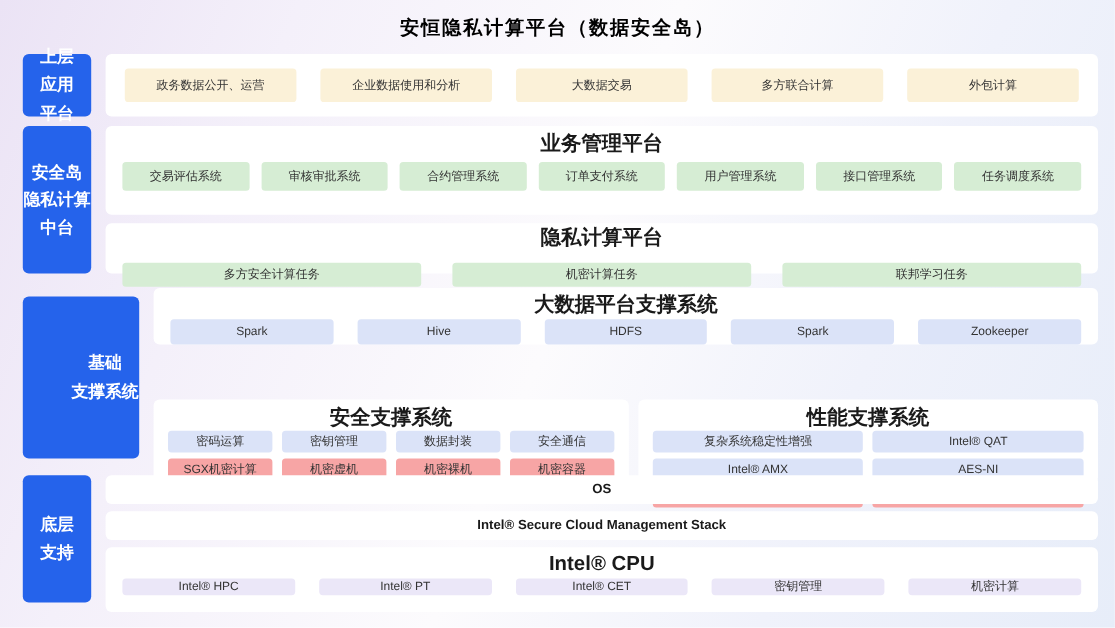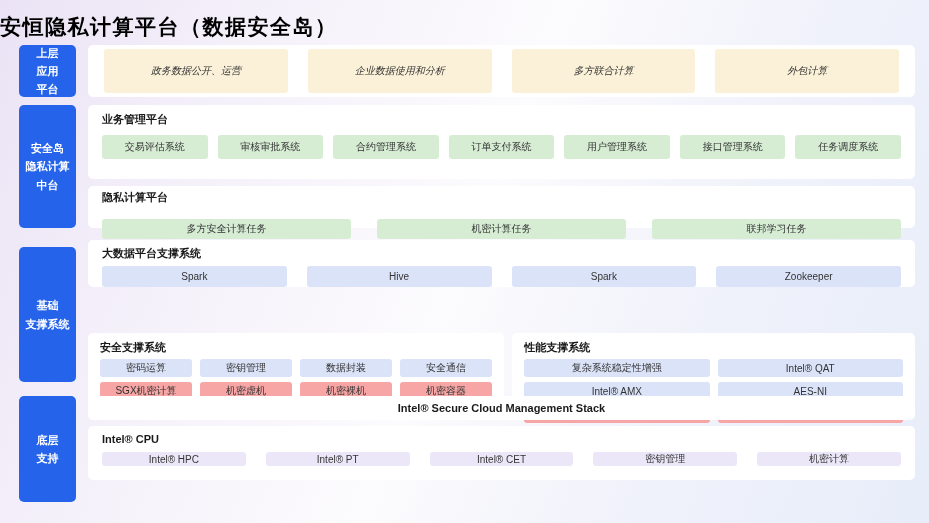--- a/index.html
+++ b/index.html
@@ -2,49 +2,49 @@
 <html style="--sidebar-blue: #2563EB; --tan: #FBF1D8; --green: #D6EDD4; --lightblue: #DBE3F8; --pink: #F7A5A5; --purple: #EBE7F8; --panel-white: #FFFFFF;"><head>
 <meta charset="utf-8">
 <style>
   html,body{margin:0;padding:0;}
   body{
     width:929px;height:523px;position:relative;overflow:hidden;
     font-family:"Liberation Sans","DejaVu Sans",sans-serif;
     background:linear-gradient(112deg,#ebe3f5 0%,#f4f0fa 22%,#fcfbfd 50%,#f0f2fb 74%,#e7edf9 100%);
   }
   .title{
-    text-align:left;font-size:21px;font-weight:bold;color:#000;
+    text-align:center;font-size:16px;font-weight:bold;color:#000;
     padding-top:13px;letter-spacing:1.5px;
   }
   .layout{position:absolute;top:45px;left:19px;right:14px;display:flex;flex-direction:column;}
   .band{display:flex;gap:12px;}
   .gap8{height:8px;}.gap12{height:12px;}.gap6{height:6px;}
   .side{
     width:57px;flex:0 0 57px;background:var(--sidebar-blue,#2563EB);border-radius:5px;
-    color:#fff;font-weight:bold;font-size:11px;line-height:1.65;text-align:center;
+    color:#fff;font-weight:bold;font-size:14px;line-height:1.65;text-align:center;
     display:flex;flex-direction:column;align-items:center;justify-content:center;
   }
-  .band3 .side{margin:7px 0 8px 0;}
+  .band3 .side{margin:7px 0 8px 0;padding-left:40px;}
   .band4 .side{margin:0 0 8px 0;justify-content:center;}
   .content{flex:1;display:flex;flex-direction:column;min-width:0;}
   .panel{background:#ffffff;border-radius:5px;box-sizing:border-box;}
-  .panel-title{text-align:left;font-weight:bold;font-size:11px;color:#1a1a1a;line-height:13px;}
+  .panel-title{text-align:center;font-weight:bold;font-size:17px;color:#1a1a1a;line-height:13px;}
   .box{
     display:flex;align-items:center;justify-content:center;
     font-size:10px;color:#333;border-radius:3px;box-sizing:border-box;
     white-space:nowrap;overflow:hidden;flex:1;
   }
   .tan   .box{background:var(--tan,#FBF1D8);}
   .green .box{background:var(--green,#D6EDD4);}
   .blue  .box{background:var(--lightblue,#DBE3F8);}
   .pink  .box{background:var(--pink,#F7A5A5);}
   .purple.box-row .box{background:var(--purple,#EBE7F8);}
   
   .panel-app{height:52px;display:flex;align-items:center;padding:0 16px;gap:20px;}
-  .panel-app .box{height:44px;font-style:italic;}
+  .panel-app .box{height:28px;}
   
   .panel-biz{height:74px;padding:8px 14px 0 14px;}
   .panel-biz .box-row{gap:10px;margin-top:9px;}
   .panel-biz .box{height:24px;}
   .panel-priv{height:42px;padding:5px 14px 0 14px;}
   .panel-priv .box-row{gap:26px;margin-top:5px;}
   .panel-priv .box{height:20px;margin-top:10px;}
   
   .panel-bigdata{height:50px;padding:7px 14px 0 14px;}
   .panel-bigdata .box-row{gap:20px;margin-top:6px;}
@@ -71,20 +71,21 @@
   <div class="band" style="height:52px">
     <div class="side">
         <div class="side-line">上层</div>
         <div class="side-line">应用</div>
         <div class="side-line">平台</div>
       </div>
     <div class="content">
       <div class="panel panel-app tan">
           <div class="box">政务数据公开、运营</div>
           <div class="box">企业数据使用和分析</div>
+          <div class="box">大数据交易</div>
           <div class="box">多方联合计算</div>
           <div class="box">外包计算</div>
         </div>
     </div>
   </div>
 
   <div class="gap8"></div>
 
   <div class="band" style="height:123px">
     <div class="side">
@@ -122,20 +123,21 @@
     <div class="side">
         <div class="side-line">基础</div>
         <div class="side-line">支撑系统</div>
       </div>
     <div class="content" style="gap:22px">
       <div class="panel panel-bigdata blue">
         <div class="panel-title">大数据平台支撑系统</div>
         <div class="box-row">
             <div class="box">Spark</div>
             <div class="box">Hive</div>
+            <div class="box">HDFS</div>
             <div class="box">Spark</div>
             <div class="box">Zookeeper</div>
           </div>
       </div>
       <div class="duo">
         <div class="panel panel-support" style="flex:1.035">
           <div class="panel-title">安全支撑系统</div>
           <div class="box-row blue">
               <div class="box">密码运算</div>
               <div class="box">密钥管理</div>
@@ -169,20 +171,21 @@
   </div>
 
   <div class="gap6"></div>
 
   <div class="band band4" style="height:114px">
     <div class="side">
         <div class="side-line">底层</div>
         <div class="side-line">支持</div>
       </div>
     <div class="content" style="gap:6px">
+      <div class="panel center-panel">OS</div>
       <div class="panel center-panel">Intel® Secure Cloud Management Stack</div>
       <div class="panel panel-cpu purple box-row-wrap">
         <div class="panel-title">Intel® CPU</div>
         <div class="box-row purple">
             <div class="box">Intel® HPC</div>
             <div class="box">Intel® PT</div>
             <div class="box">Intel® CET</div>
             <div class="box">密钥管理</div>
             <div class="box">机密计算</div>
           </div>

